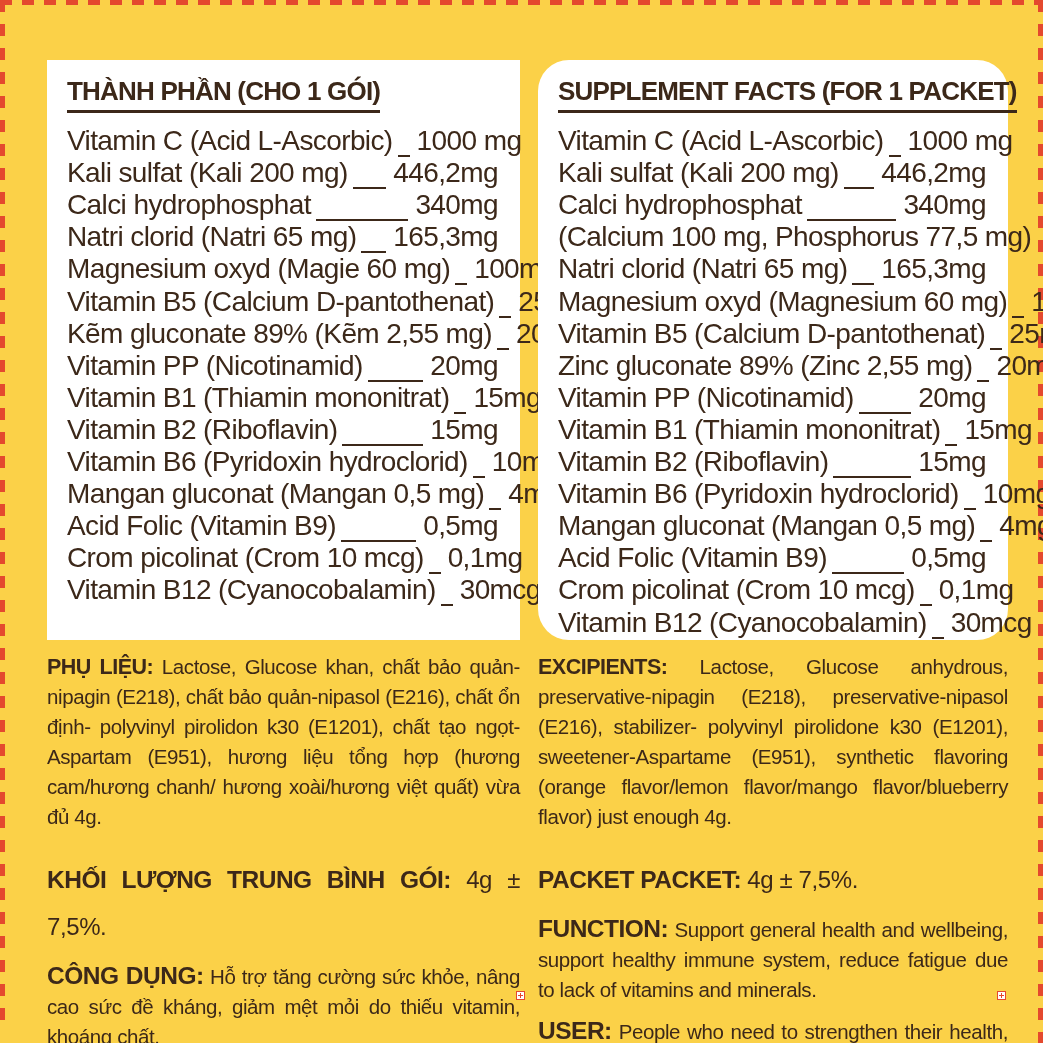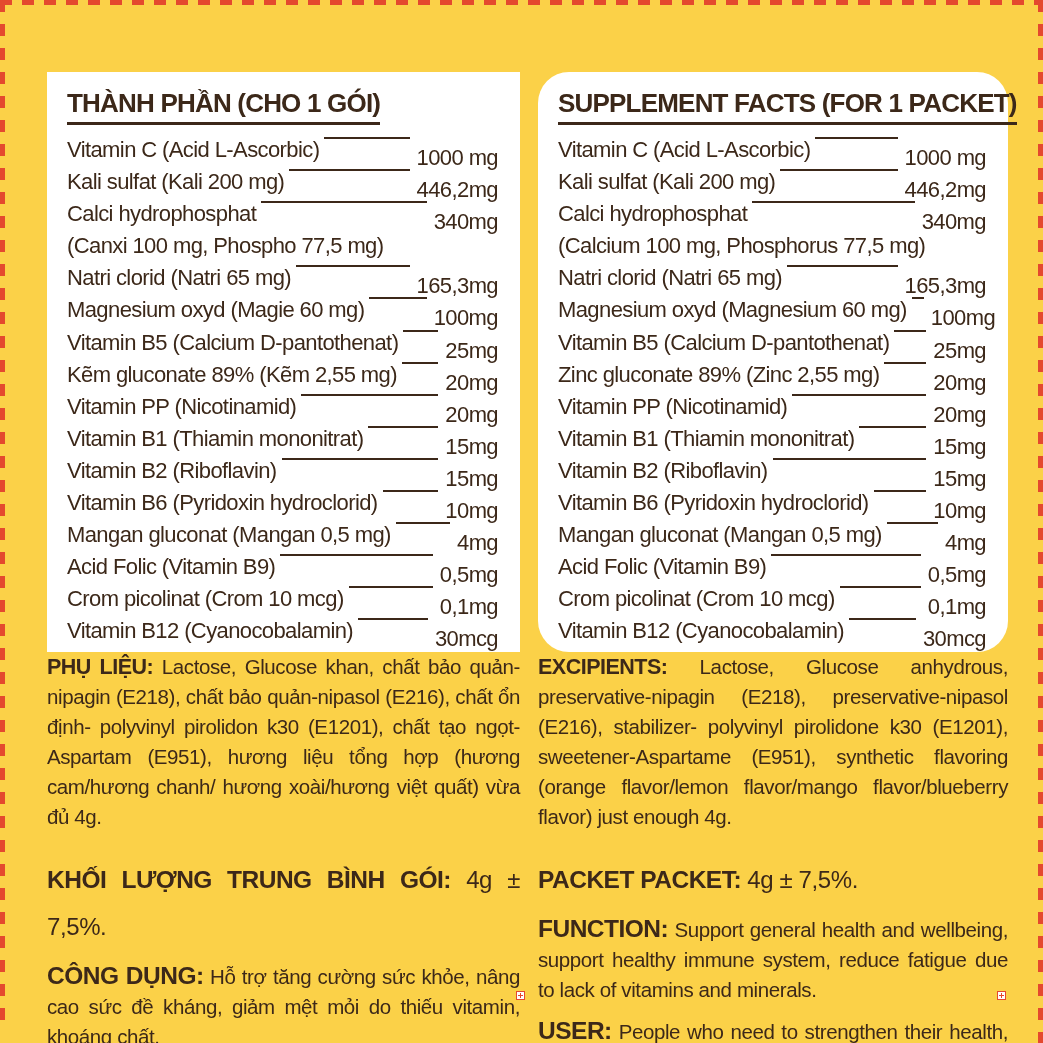--- a/index.html
+++ b/index.html
@@ -12,34 +12,34 @@
   }
   
   .dash-top{position:absolute;top:0;left:0;right:0;height:5px;
     background:repeating-linear-gradient(90deg,#E4492E 0 12px,transparent 12px 22px);}
   .dash-left{position:absolute;top:0;bottom:14px;left:0;width:5px;
     background:repeating-linear-gradient(180deg,#E4492E 0 12px,transparent 12px 24px);}
   .dash-right{position:absolute;top:0;bottom:0;right:0;width:5px;
     background:repeating-linear-gradient(180deg,#E4492E 0 12px,transparent 12px 24px);}
 
   .panel{
-    position:absolute;top:72px;height:580px;background:#FFFFFF;
+    position:absolute;top:60px;height:580px;background:#FFFFFF;
     box-sizing:border-box;padding:14px 22px 0 20px;
   }
   .panel.left{left:47px;width:473px;}
   .panel.right{left:538px;width:470px;border-radius:31px;}
   .panel h2{
     margin:2px 0 10px 0;
     font-size:26px;font-weight:700;letter-spacing:-0.8px;
     display:inline-block;border-bottom:3.5px solid #3C2819;padding-bottom:3px;
     white-space:nowrap;
   }
   .rows{margin-top:2px;}
-  .row{display:flex;align-items:flex-start;height:32.1px;
-    font-size:22px;letter-spacing:-0.6px;}
+  .row{display:flex;align-items:flex-end;height:32.1px;
+    font-size:28px;letter-spacing:-0.6px;}
   .row .nm{white-space:nowrap;}
   .row .leader{flex:1;height:0;border-bottom:2px solid #3C2819;
     margin:0 7px 0 5px;min-width:12px;}
   .row .val{white-space:nowrap;margin-top:8px;}
 
   .col{position:absolute;top:652px;width:473px;}
   .col.leftcol{left:47px;}
   .col.rightcol{left:538px;width:470px;}
   .sec{margin:0 0 24px 0;font-size:20.5px;line-height:30px;
     text-align:justify;letter-spacing:-0.4px;}
@@ -74,23 +74,20 @@
         </div>
         <div class="row">
           <span class="nm">Kali sulfat (Kali 200 mg)</span>
           <span class="leader"></span>
           <span class="val">446,2mg</span>
         </div>
         <div class="row">
           <span class="nm">Calci hydrophosphat</span>
           <span class="leader"></span>
           <span class="val">340mg</span>
-        </div>
-        <div class="row">
-          <span class="nm">(Canxi 100 mg, Phospho 77,5 mg)</span>
         </div>
         <div class="row">
           <span class="nm">Natri clorid (Natri 65 mg)</span>
           <span class="leader"></span>
           <span class="val">165,3mg</span>
         </div>
         <div class="row">
           <span class="nm">Magnesium oxyd (Magie 60 mg)</span>
           <span class="leader"></span>
           <span class="val">100mg</span>

